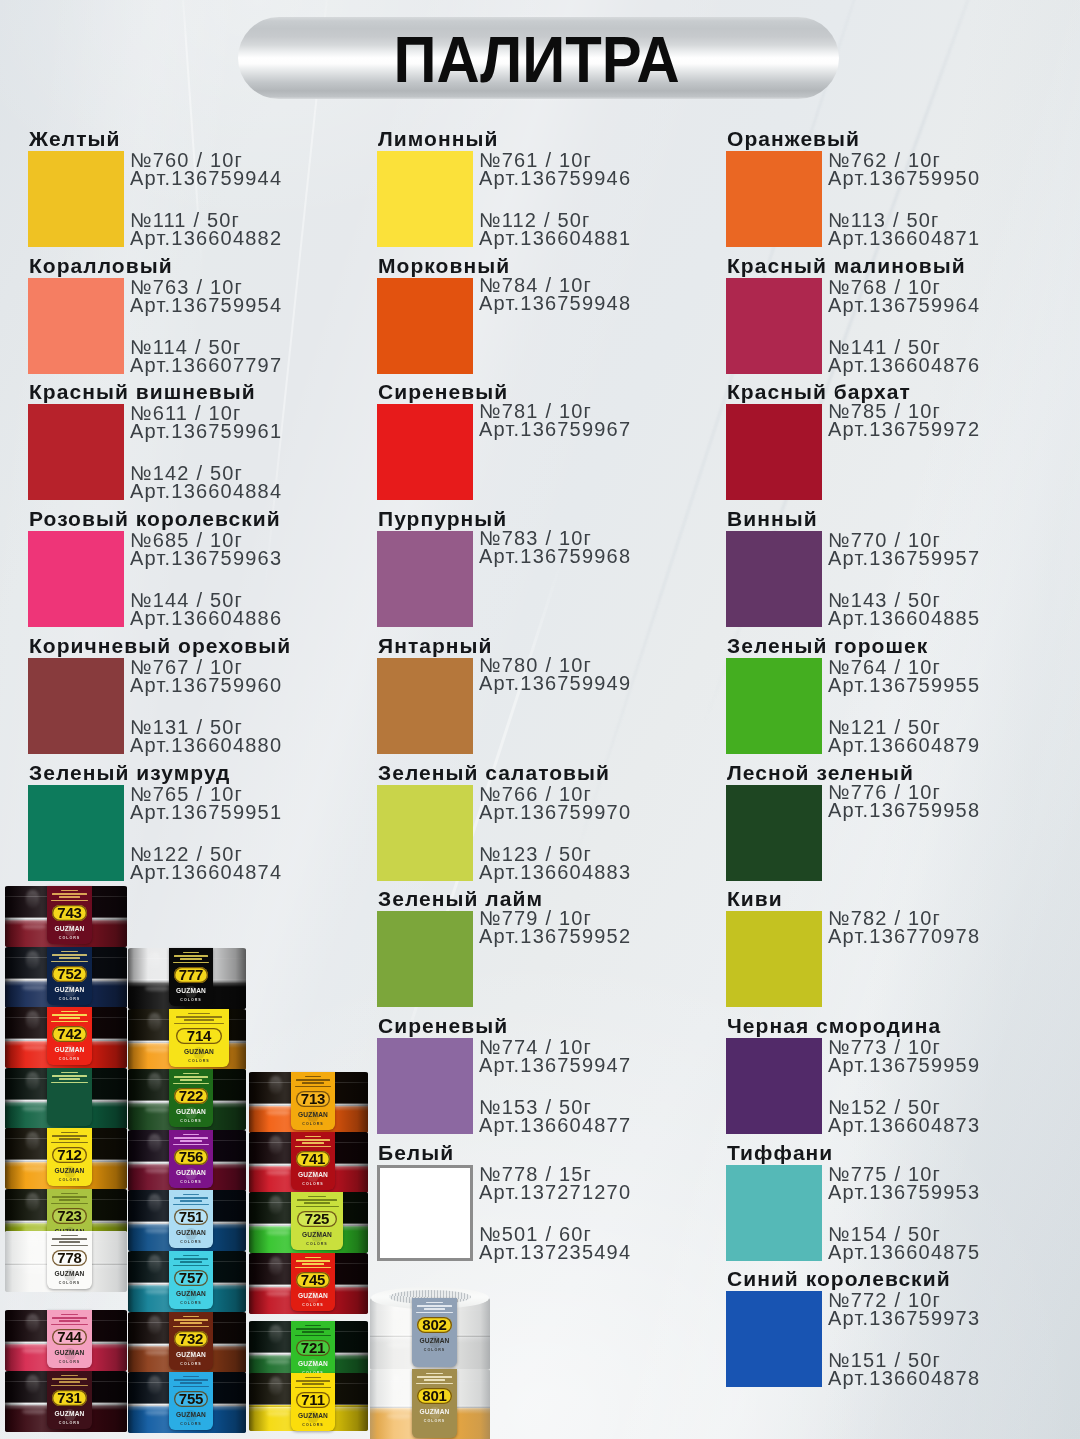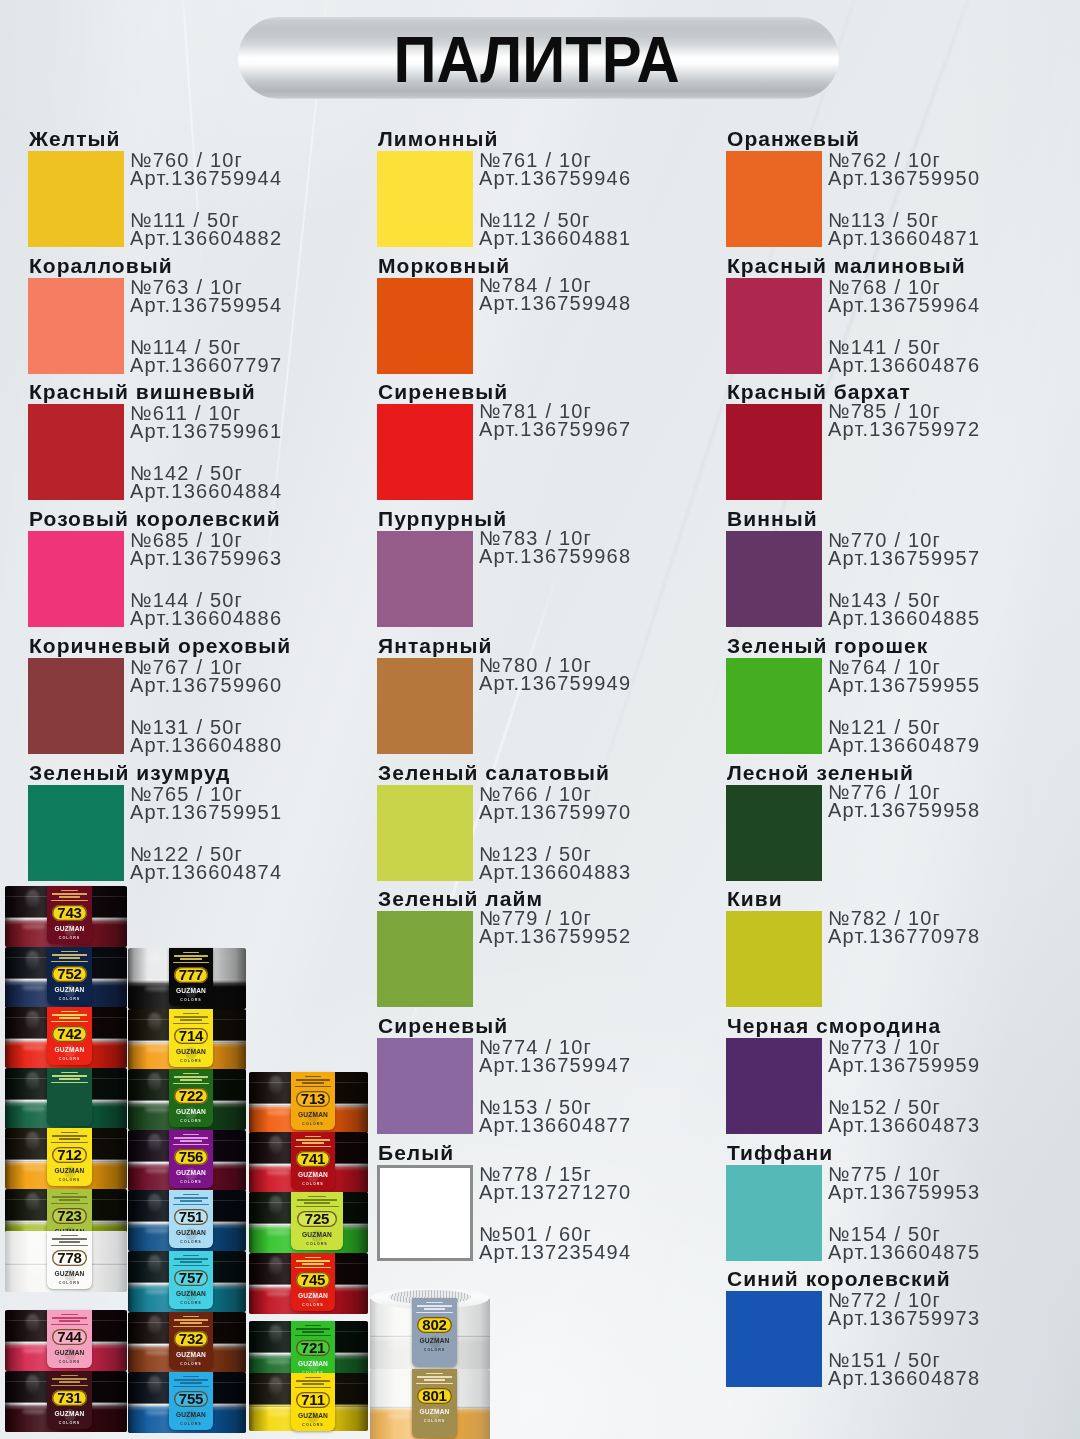--- a/index.html
+++ b/index.html
@@ -659,21 +659,21 @@
       <div class="jgloss" style="top:34px;height:5px;"></div>
       <div class="jgloss2" style="left:17px;top:38px;width:24px;height:5px;"></div>
     </div>
     <div class="jcap" style="height: 32px; background-color: rgb(18, 15, 5);"></div>
     <div class="jspec" style="left:20px;top:4px;width:13px;height:18px;"></div>
     <div class="jspec" style="left:73px;top:5px;width:7px;height:16px;"></div>
     <div class="jseam" style="top:10px;"></div>
     <div class="jrim" style="top:31px;height:3px;"></div>
     <div class="jshade"></div>
 
-    <div class="jlabel pale" style="left: 41px; width: 44px; height: 58px; background-color: rgb(247, 227, 24); color: rgb(139, 118, 18);">
+    <div class="jlabel pale" style="left: 41px; width: 60px; height: 58px; background-color: rgb(247, 227, 24); color: rgb(139, 118, 18);">
       <div class="jl-lines">
         <i style="width:38%"></i>
               <i style="width:82%"></i>
               <i style="width:52%"></i>
               <i style="width:88%"></i>
       </div>
       <div class="jl-oval" style="background-color: rgb(247, 227, 24);">
         <span>714</span>
       </div>
       <div class="jl-brand">

